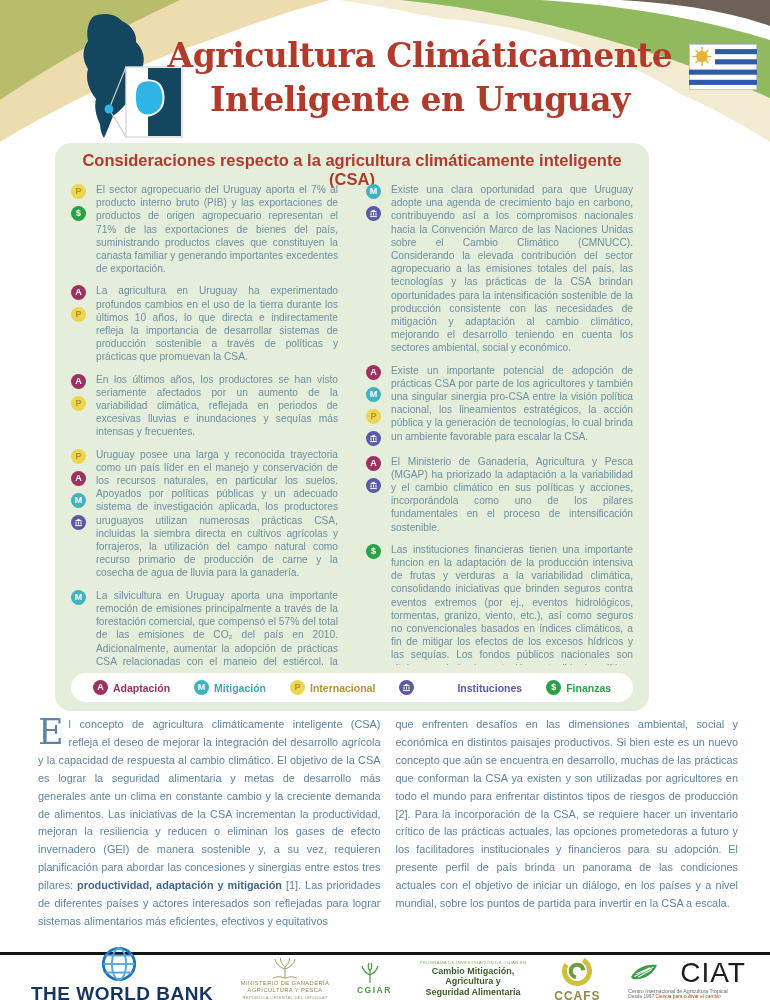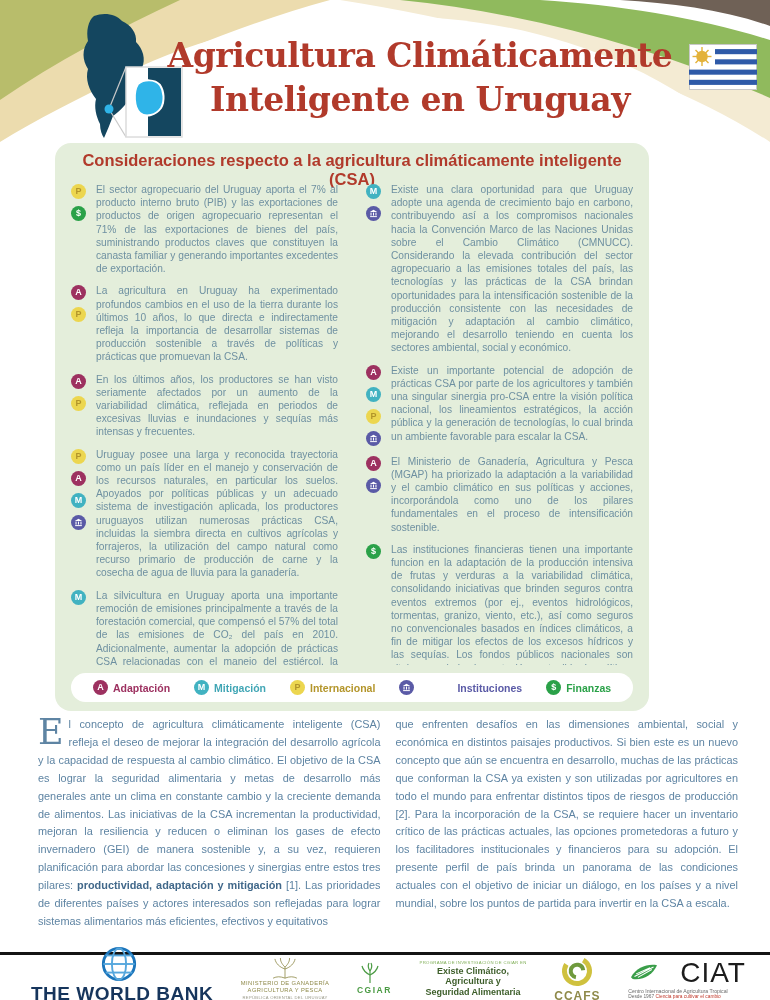--- a/index.html
+++ b/index.html
@@ -304,21 +304,21 @@
             <path d="M13,13 C17,11 20,8 21,4"></path>
           <path d="M13,9 C11,6 11,3 12,1"></path>
             <path d="M13,9 C15,6 15,3 14,1"></path>
         </g>
       </svg>
       <div class="cgiar-name">CGIAR</div>
     </div>
 
     <div class="ccafs-text">
       <div class="ccafs-prog">PROGRAMA DE INVESTIGACIÓN DE CGIAR EN</div>
-      <div class="ccafs-l">Existe Climático,</div>
+      <div class="ccafs-l">Cambio Mitigación,</div>
       <div class="ccafs-l">Agricultura y</div>
       <div class="ccafs-l">Seguridad Alimentaria</div>
     </div>
 
     <div class="ccafs-logo">
       <svg width="36" height="34" viewBox="0 0 38 38" aria-hidden="true">
         <circle cx="19" cy="19" r="14" fill="none" stroke="#cfc13e" stroke-width="5.5" stroke-dasharray="66 22" transform="rotate(-60 19 19)"></circle>
         <circle cx="19" cy="19" r="7" fill="none" stroke="#6f9a3d" stroke-width="4.5" stroke-dasharray="30 14" transform="rotate(100 19 19)"></circle>
       </svg>
       <div class="ccafs-acr">CCAFS</div>

